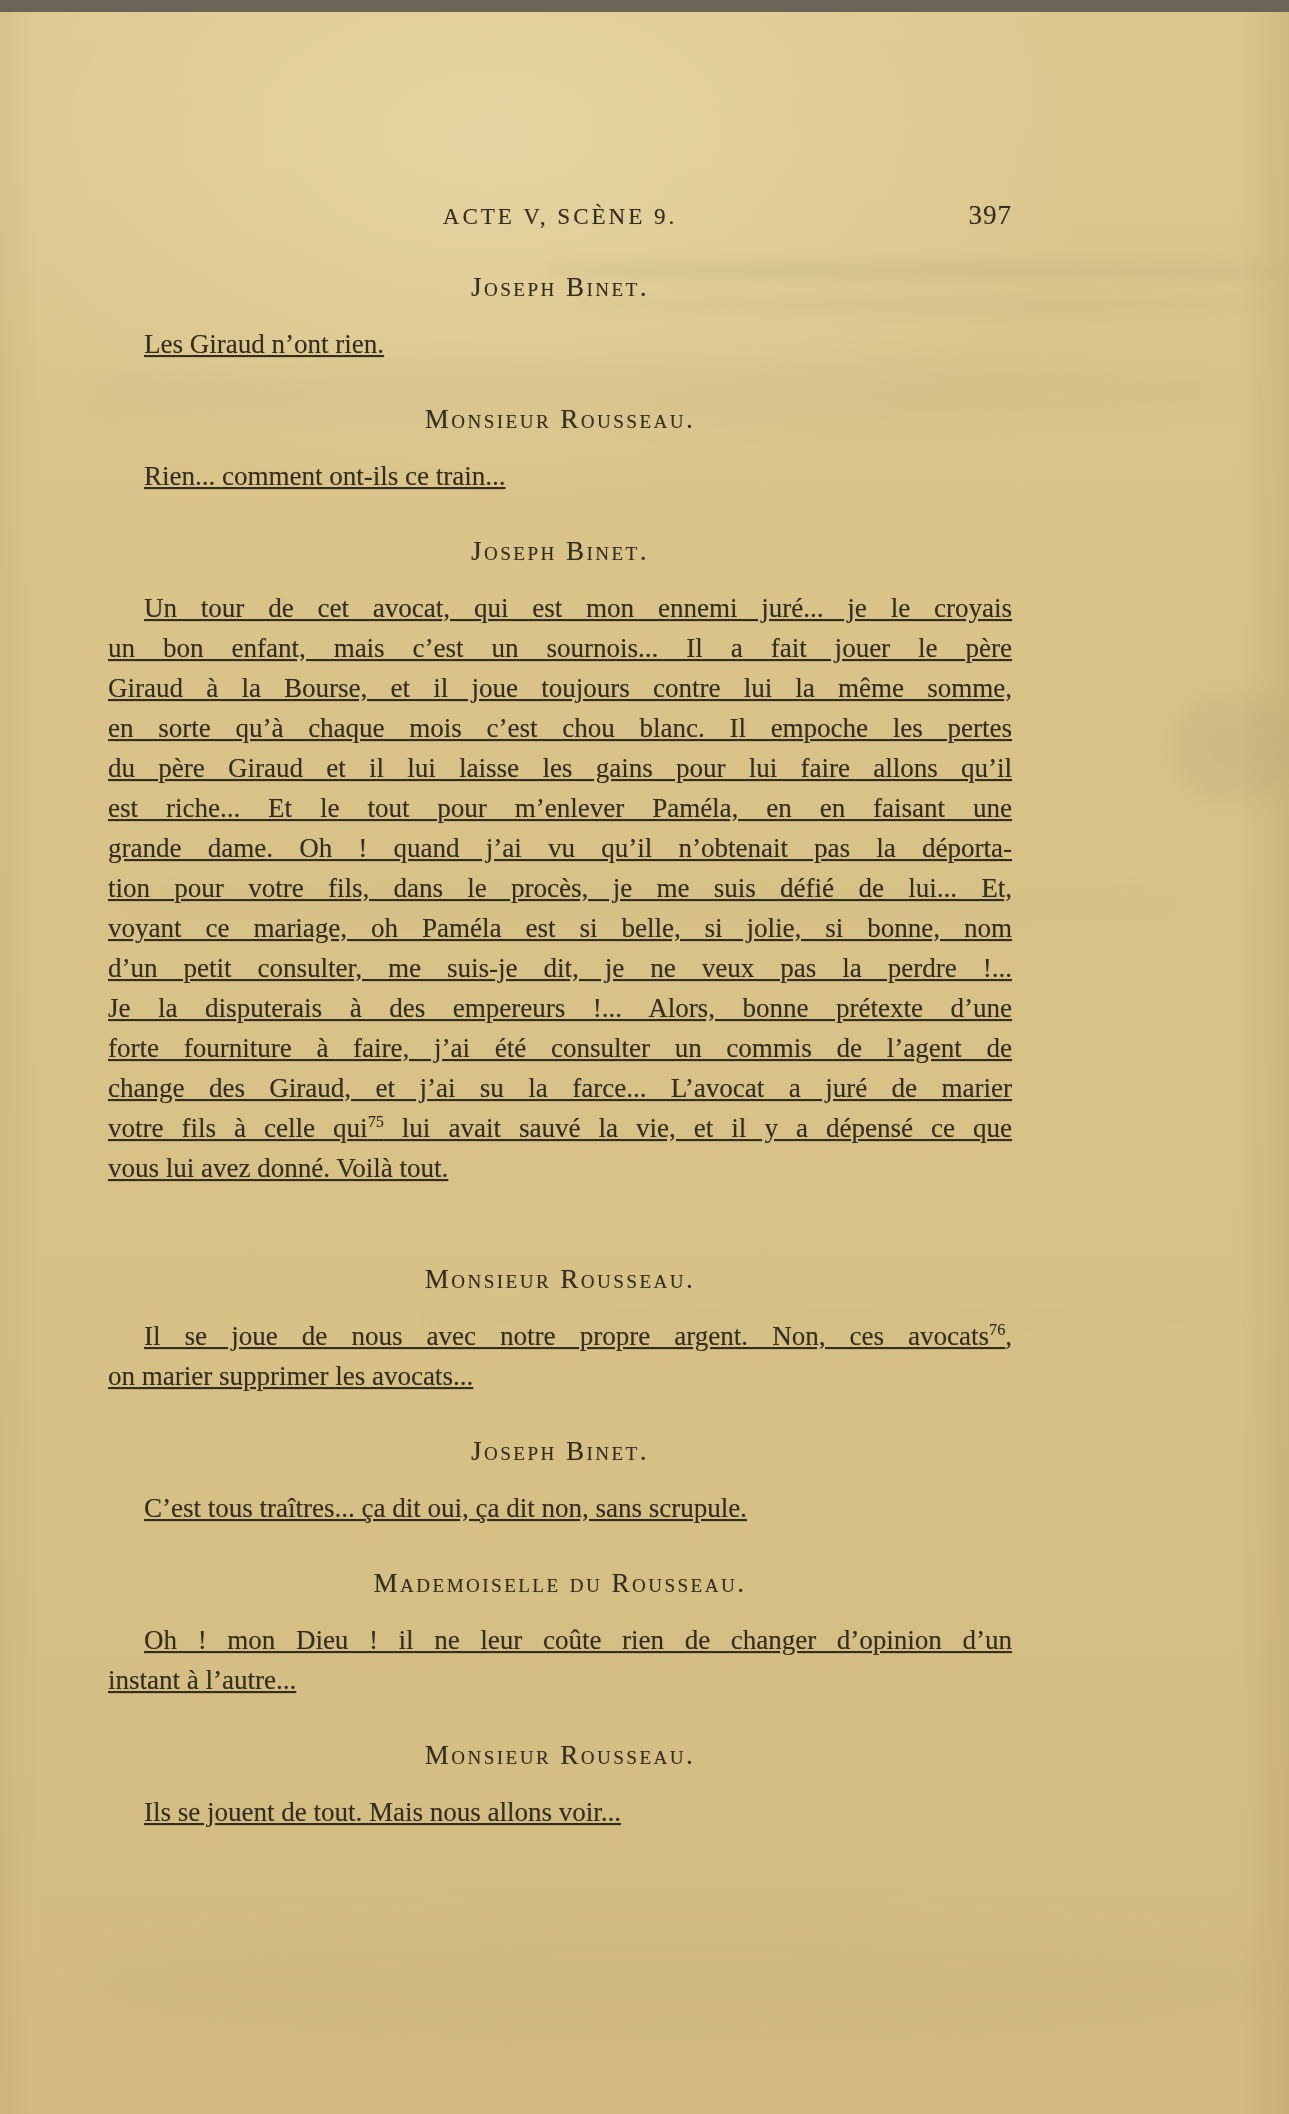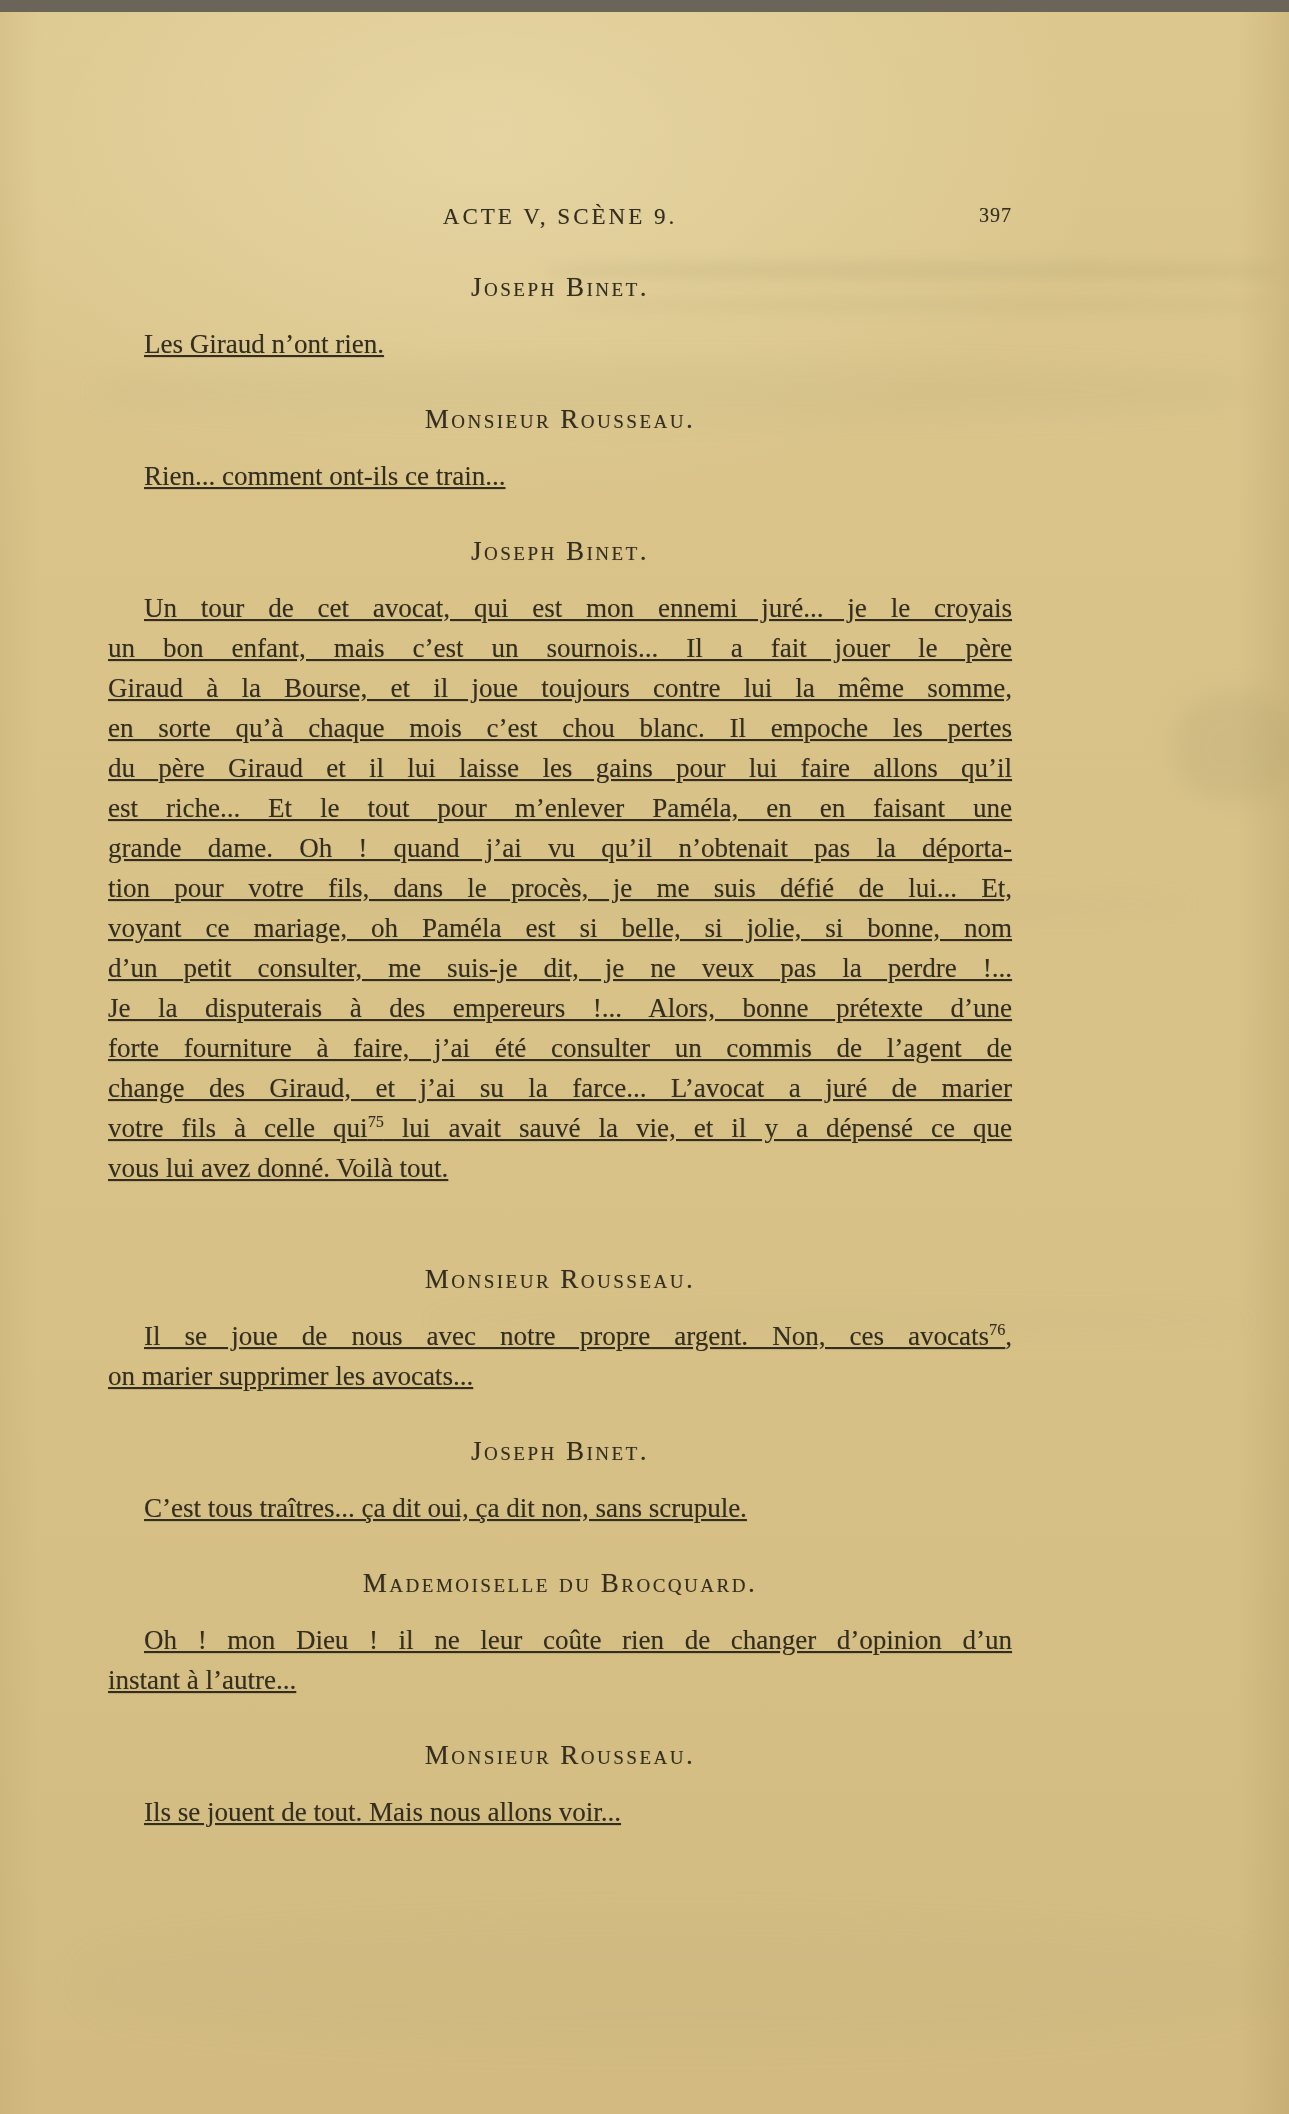--- a/index.html
+++ b/index.html
@@ -21,21 +21,21 @@
   .st3{left:95px;top:348px;width:1150px;height:62px;background:#9a9468;opacity:.07;filter:blur(13px);}
   .st4{left:1175px;top:680px;width:120px;height:110px;background:#8a855a;opacity:.13;filter:blur(14px);}
   .st5{left:110px;top:876px;width:1080px;height:34px;background:#9a9468;opacity:.05;filter:blur(12px);}
   .st6{left:430px;top:1296px;width:820px;height:26px;background:#9a9468;opacity:.06;filter:blur(12px);}
   .st7{left:80px;top:1905px;width:1190px;height:130px;background:#a29a6e;opacity:.05;filter:blur(18px);}
 
   .column{position:relative;width:904px;margin-left:108px;padding-top:190px;
     text-shadow:0.3px 0.4px 0.7px rgba(43,38,22,.32);}
   .head-row{position:relative;line-height:30px;height:30px;}
   .running-head{display:block;text-align:center;font-size:23px;letter-spacing:3px;}
-  .page-number{position:absolute;right:0;top:-2px;font-size:20px;letter-spacing:1px;}
+  .page-number{position:absolute;right:0;top:-2px;font-size:27px;letter-spacing:1px;}
 
   .speech{margin-top:40px;}
   .speech:nth-of-type(4){margin-top:76px;}
   .speaker{
     margin:0 0 22px 0;
     font-size:27px;line-height:30px;font-weight:normal;
     text-align:center;font-variant:small-caps;letter-spacing:2.5px;font-family:Liberation Serif, serif;
   }
   .lines{font-size:27px;}
   .line{line-height:40px;white-space:normal;text-decoration:underline;}
@@ -101,21 +101,21 @@
             <div class="line">on marier supprimer les avocats...</div>
           </div>
         </section>
         <section class="speech">
           <h3 class="speaker">Joseph Binet.</h3>
           <div class="lines">
             <div class="line indent">C’est tous traîtres... ça dit oui, ça dit non, sans scrupule.</div>
           </div>
         </section>
         <section class="speech">
-          <h3 class="speaker">Mademoiselle du Brocquard.</h3>
+          <h3 class="speaker">Mademoiselle du Rousseau.</h3>
           <div class="lines">
             <div class="line indent full">Oh ! mon Dieu ! il ne leur coûte rien de changer d’opinion d’un</div>
             <div class="line">instant à l’autre...</div>
           </div>
         </section>
         <section class="speech">
           <h3 class="speaker">Monsieur Rousseau.</h3>
           <div class="lines">
             <div class="line indent">Ils se jouent de tout. Mais nous allons voir...</div>
           </div>

